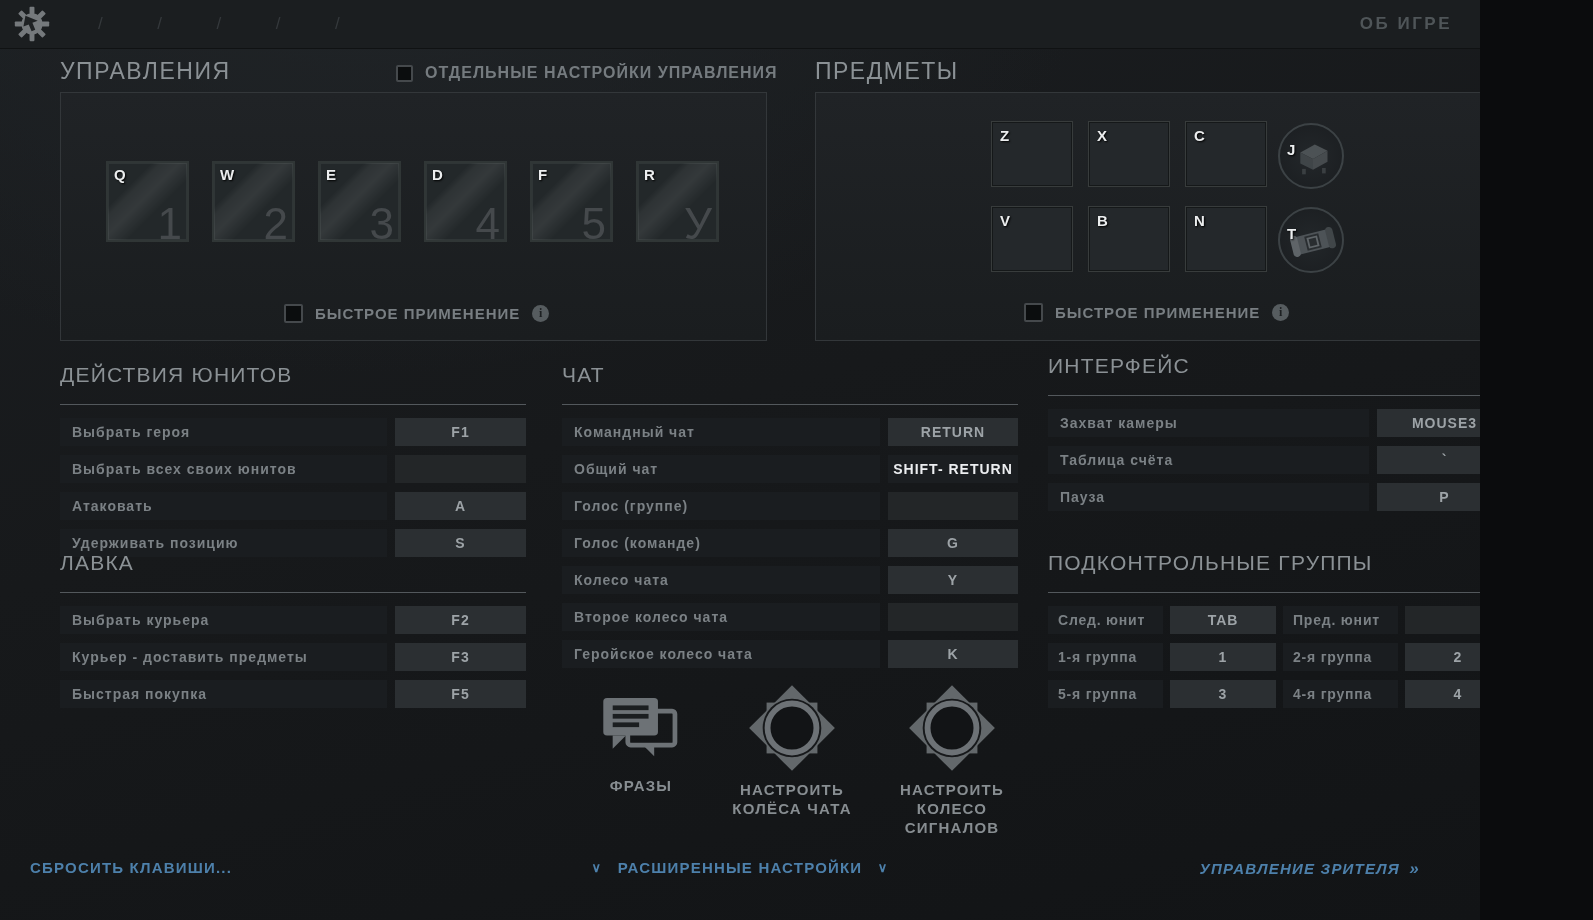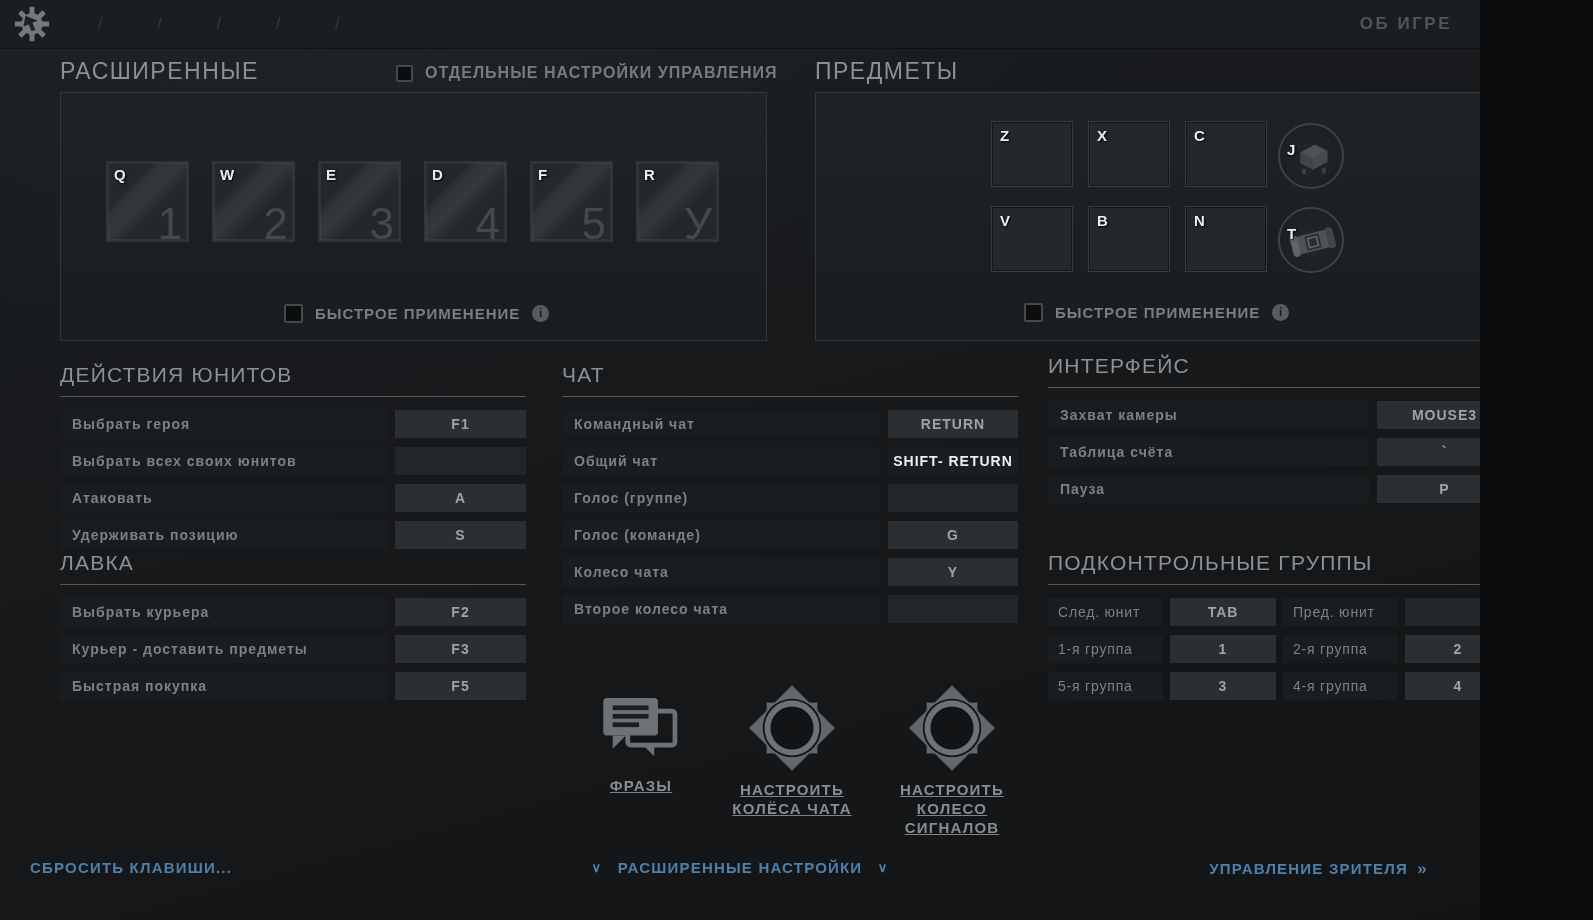--- a/index.html
+++ b/index.html
@@ -42,40 +42,40 @@
   .circle-slot svg{position:absolute;left:4px;top:4px;}
   
   .chk-row{position:absolute;display:flex;align-items:center;}
   .checkbox{width:19px;height:19px;border:2px solid #45494c;background:#0b0d0e;border-radius:2px;box-sizing:border-box;}
   .chk-label{margin-left:12px;font-size:15px;font-weight:bold;letter-spacing:1px;color:#787e82;white-space:nowrap;}
   .info-icon{margin-left:12px;width:17px;height:17px;border-radius:50%;background:#565c5f;color:#1c1f21;
     font-size:12px;font-weight:bold;display:flex;align-items:center;justify-content:center;font-family:"Liberation Serif",serif;}
   
   .kv-section{position:absolute;}
   .kv-header{font-size:21px;font-weight:400;letter-spacing:1.2px;color:#8b9195;
-    padding-bottom:9px;border-bottom:1px solid #53585c;margin-bottom:13px;}
+    padding-bottom:17px;border-bottom:1px solid #53585c;margin-bottom:13px;}
   .kv-row{display:flex;margin-bottom:9px;height:28px;}
   .kv-label{flex:1;background:#1a1d20;color:#7b8185;font-size:14px;font-weight:bold;
     letter-spacing:1px;line-height:28px;padding-left:12px;white-space:nowrap;overflow:hidden;}
   .kv-key{width:131px;margin-left:8px;background:#2b2f32;color:#9da3a7;font-size:14px;font-weight:bold;
     letter-spacing:1px;text-align:center;line-height:28px;white-space:nowrap;}
   .kv-key.empty{background:#232628;}
   .kv-row.v-dark .kv-key{background:#1b1e21;color:#eceef0;}
   #sec-chat .kv-key{width:130px;}
   #sec-interface .kv-key{width:135px;}
   
   .group-row{display:flex;margin-bottom:9px;height:28px;}
-  .g-label{width:115px;background:#1a1d20;color:#7b8185;font-size:14px;font-weight:normal;letter-spacing:.8px;
+  .g-label{width:115px;background:#1a1d20;color:#7b8185;font-size:14px;font-weight:bold;letter-spacing:.8px;
     line-height:28px;padding-left:10px;box-sizing:border-box;white-space:nowrap;}
   .g-key{width:106px;margin-left:7px;background:#2b2f32;color:#9da3a7;font-size:14px;font-weight:bold;
     letter-spacing:1px;text-align:center;line-height:28px;}
   .g-key.empty{background:#232628;}
   .g-label + .g-key + .g-label{margin-left:7px;}
   
-  .action{position:absolute;display:flex;flex-direction:column;align-items:center;text-align:center;cursor:default;text-decoration:underline;}
+  .action{position:absolute;display:flex;flex-direction:column;align-items:center;text-align:center;cursor:default;}
   .action-label{font-size:15px;font-weight:bold;letter-spacing:1.2px;color:#878d91;line-height:19px;margin-top:8px;}
   
   .flink{position:absolute;font-size:15px;font-weight:bold;letter-spacing:1.2px;color:#4d80ab;white-space:nowrap;cursor:default;}
   .chev{font-size:13px;font-weight:bold;position:relative;top:-1px;}
   .spec-arrow{font-size:17px;margin-left:4px;}
 </style>
 </head>
 <body>
 
 <div class="page">
@@ -102,21 +102,21 @@
     <div class="nav-item active"></div>
         <div class="nav-item"></div>
         <div class="nav-item"></div>
         <div class="nav-item"></div>
         <div class="nav-item"></div>
         <div class="nav-item"></div>
       </div>
     <div class="about">ОБ ИГРЕ</div>
   </div>
 
-  <div class="big-title" style="left:60px;top:58px;">РАСШИРЕННЫЕ</div>
+  <div class="big-title" style="left:60px;top:58px;">УПРАВЛЕНИЯ</div>
 
   <div class="chk-row" style="left:396px;top:64px;">
     <div class="checkbox" style="width:17px;height:17px;"></div>
     <div class="chk-label" style="font-size:16px;color:#757b7f;">ОТДЕЛЬНЫЕ НАСТРОЙКИ УПРАВЛЕНИЯ</div>
   </div>
 
   <div class="panel" id="panel-abilities">
     <div>
 
     <div class="ability-slot" style="left: 45px; top: 68px;">
@@ -277,20 +277,24 @@
           <div class="kv-label">Голос (команде)</div>
           <div class="kv-key">G</div>
         </div>
         <div class="kv-row">
           <div class="kv-label">Колесо чата</div>
           <div class="kv-key">Y</div>
         </div>
         <div class="kv-row">
           <div class="kv-label">Второе колесо чата</div>
           <div class="kv-key empty"></div>
+        </div>
+        <div class="kv-row">
+          <div class="kv-label">Геройское колесо чата</div>
+          <div class="kv-key">K</div>
         </div>
       </div>
   </div>
 
   <div class="kv-section" id="sec-interface" style="left:1048px;top:354px;width:464px;">
     <div class="kv-header">ИНТЕРФЕЙС</div>
     <div>
 
     <div class="kv-row">
           <div class="kv-label">Захват камеры</div>
@@ -372,18 +376,18 @@
   </div>
 
   <div class="flink" style="left:30px;top:859px;">СБРОСИТЬ КЛАВИШИ...</div>
 
   <div class="flink" style="left:0;right:0;top:859px;text-align:center;">
     <span class="chev">∨</span>
     <span style="margin:0 10px;">РАСШИРЕННЫЕ НАСТРОЙКИ</span>
     <span class="chev">∨</span>
   </div>
 
-  <div class="flink" style="right:52px;top:859px;">
+  <div class="flink" style="right:60px;top:859px;font-style:italic;">
     <span>УПРАВЛЕНИЕ ЗРИТЕЛЯ</span>
     <span class="spec-arrow">»</span>
   </div>
 
 </div>
 
 </body></html>

